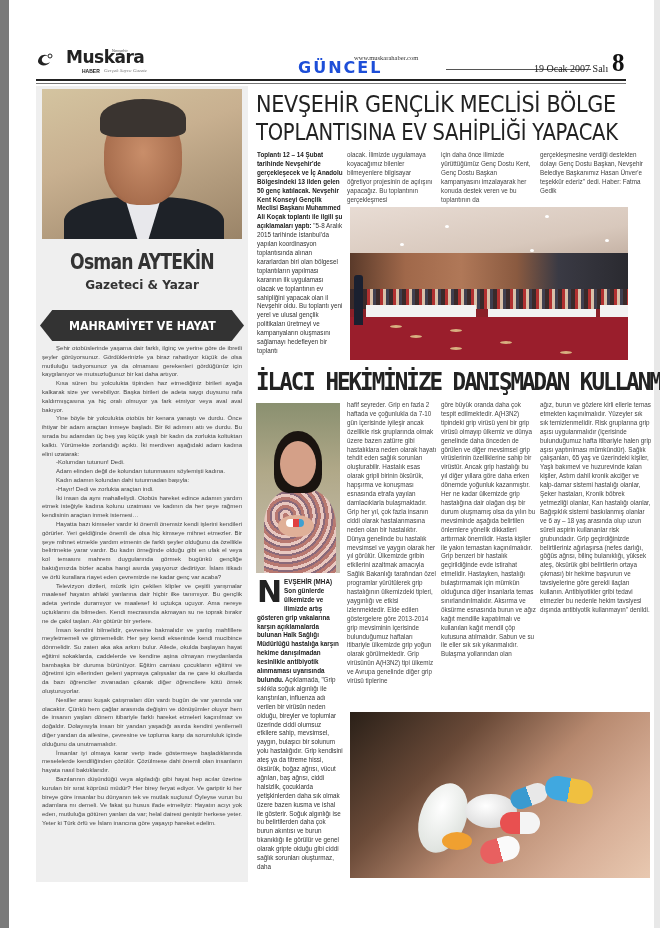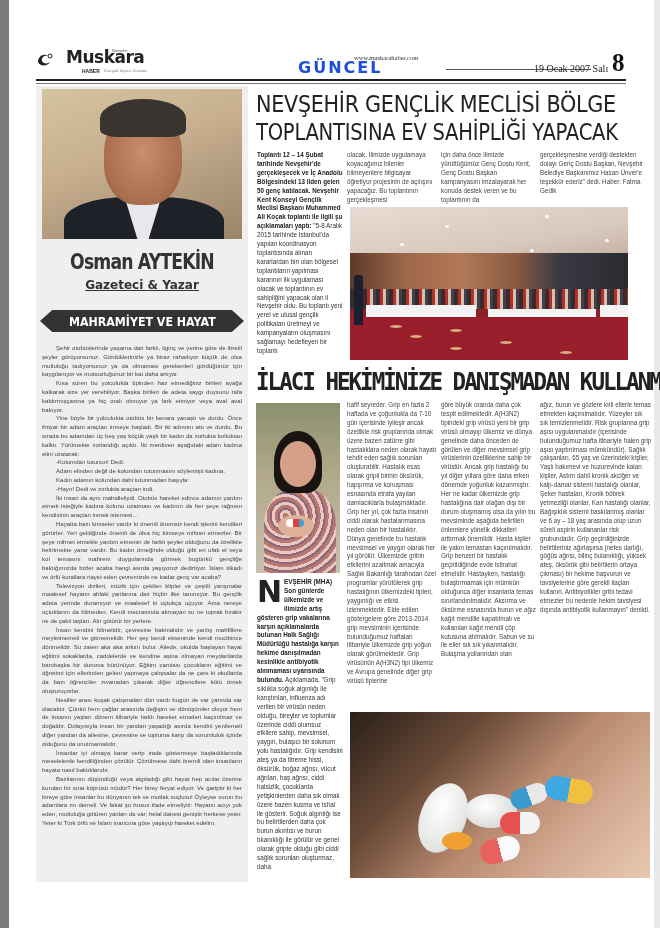--- a/index.html
+++ b/index.html
@@ -24,22 +24,22 @@
   .header-rule2 { position:absolute; left:0; top:35px; width:590px; height:1px; background:#777; }
 
   
   .leftcol { position:absolute; left:36px; top:86px; width:212px; height:796px; background:#efefef; }
   .author-photo { position:absolute; left:6px; top:3px; width:200px; height:150px; overflow:hidden; background:linear-gradient(160deg,#d4c4a0 0%,#c8b090 40%,#9a8468 100%); }
   .author-photo .head { position:absolute; left:62px; top:20px; width:78px; height:96px; border-radius:45% 45% 42% 42%; background:radial-gradient(ellipse at 50% 45%,#c98e6a 0%,#a86e4e 70%,#7a4a30 100%); }
   .author-photo .hair { position:absolute; left:58px; top:10px; width:86px; height:38px; border-radius:50% 50% 20% 20%; background:#3a3430; }
   .author-photo .suit { position:absolute; left:22px; top:108px; width:160px; height:60px; border-radius:40% 40% 0 0; background:#1e2228; }
   .author-photo .shirt { position:absolute; left:82px; top:106px; width:38px; height:50px; background:#e8e8ec; clip-path:polygon(0 0,100% 0,60% 100%,40% 100%); }
   .author-name { position:absolute; left:0; top:164px; width:212px; text-align:center; font-family:"DejaVu Sans", sans-serif; font-weight:bold; font-size:21px; letter-spacing:-1px; color:#333; transform:scaleX(0.82); }
-  .author-title { position:absolute; left:0; top:192px; width:212px; text-align:center; font-family:"DejaVu Sans", sans-serif; font-weight:bold; font-size:12px; color:#333;text-decoration:underline; }
-  .column-banner { position:absolute; left:4px; top:224px; width:204px; height:22px; background:#333; clip-path:polygon(0 50%,6% 0,94% 0,100% 50%,94% 100%,6% 100%); display:flex; align-items:center; justify-content:center; }
+  .author-title { position:absolute; left:0; top:192px; width:212px; text-align:center; font-family:"DejaVu Sans", sans-serif; font-weight:bold; font-size:12px; color:#333; }
+  .column-banner { position:absolute; left:4px; top:224px; width:204px; height:31px; background:#333; clip-path:polygon(0 50%,6% 0,94% 0,100% 50%,94% 100%,6% 100%); display:flex; align-items:center; justify-content:center; }
   .column-banner span { color:#fff; font-family:"DejaVu Sans", sans-serif; font-weight:bold; font-size:13px; letter-spacing:0; transform:scaleX(0.85); display:inline-block; }
   .col-body { position:absolute; left:6px; top:258px; width:200px; font-size:6.05px; line-height:8.8px; color:#444; text-align:justify; }
   .col-body p { margin:0; text-indent:14px; }
 
   
   .a1-head { position:absolute; left:256px; top:90px; width:400px; font-family:"DejaVu Sans", sans-serif; font-weight:normal; font-size:22.5px; line-height:28px; color:#222; letter-spacing:-0.3px; }
   .a1-head div { transform-origin:left center; }
   .a1-lead { position:absolute; left:257px; top:151px; width:86px; font-size:6.3px; line-height:8.9px; color:#333; }
   .a1-lead b { font-weight:bold; color:#222; }
   .a1-c2, .a1-c3, .a1-c4 { position:absolute; top:151px; font-size:6.3px; line-height:8.9px; color:#444; }

